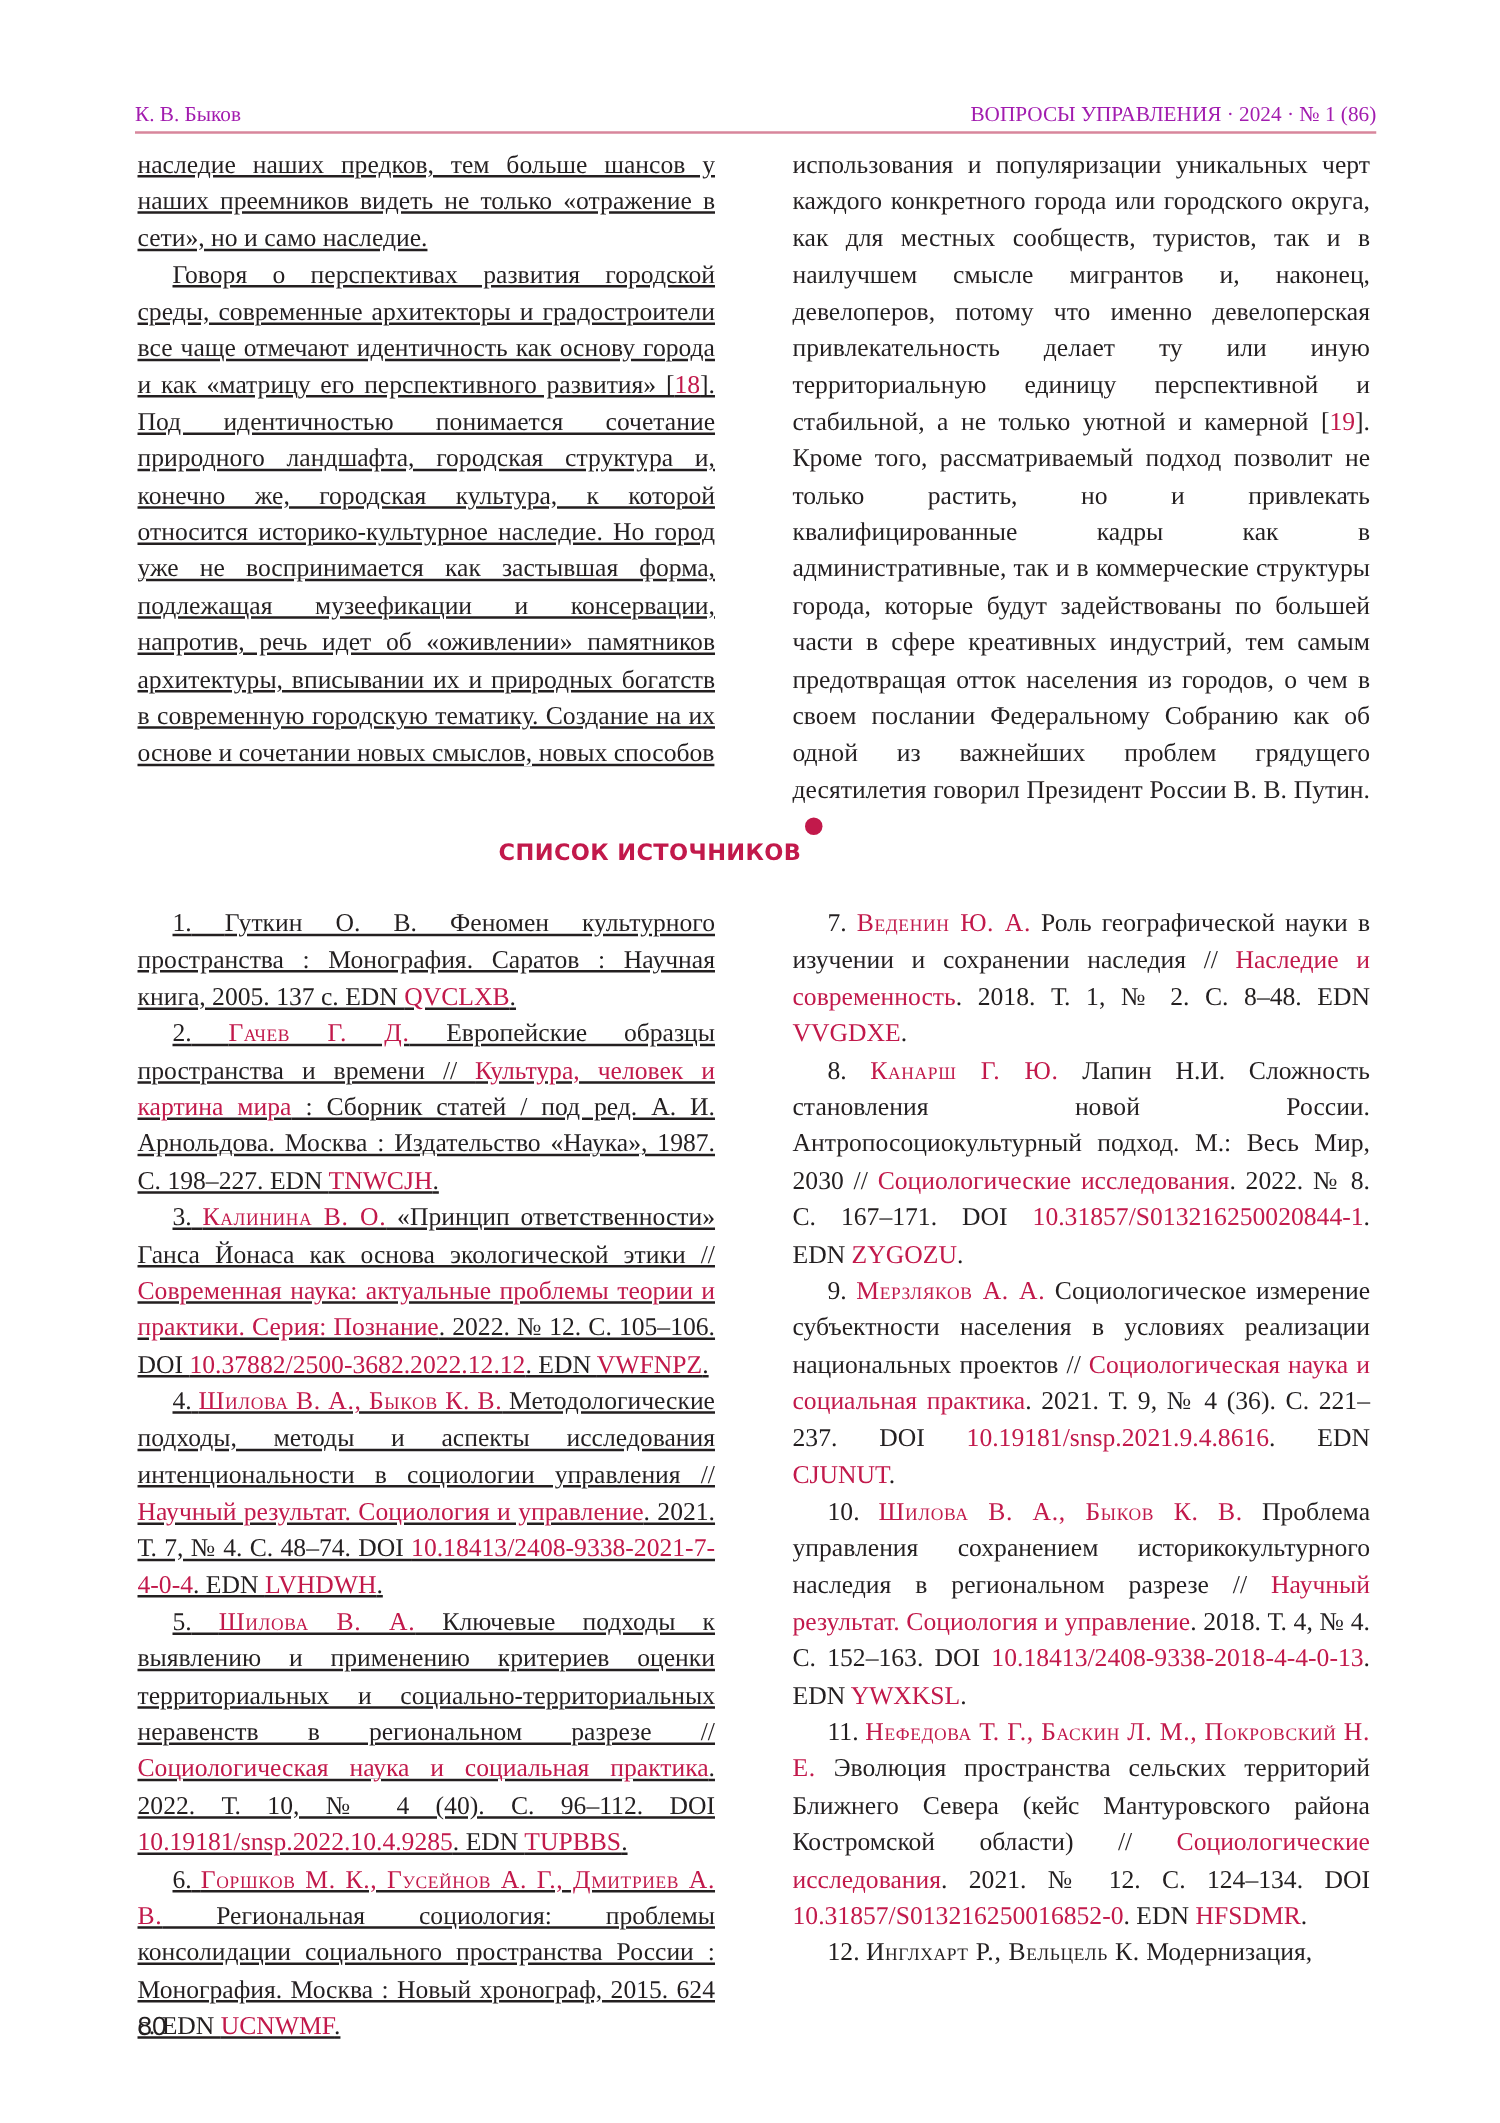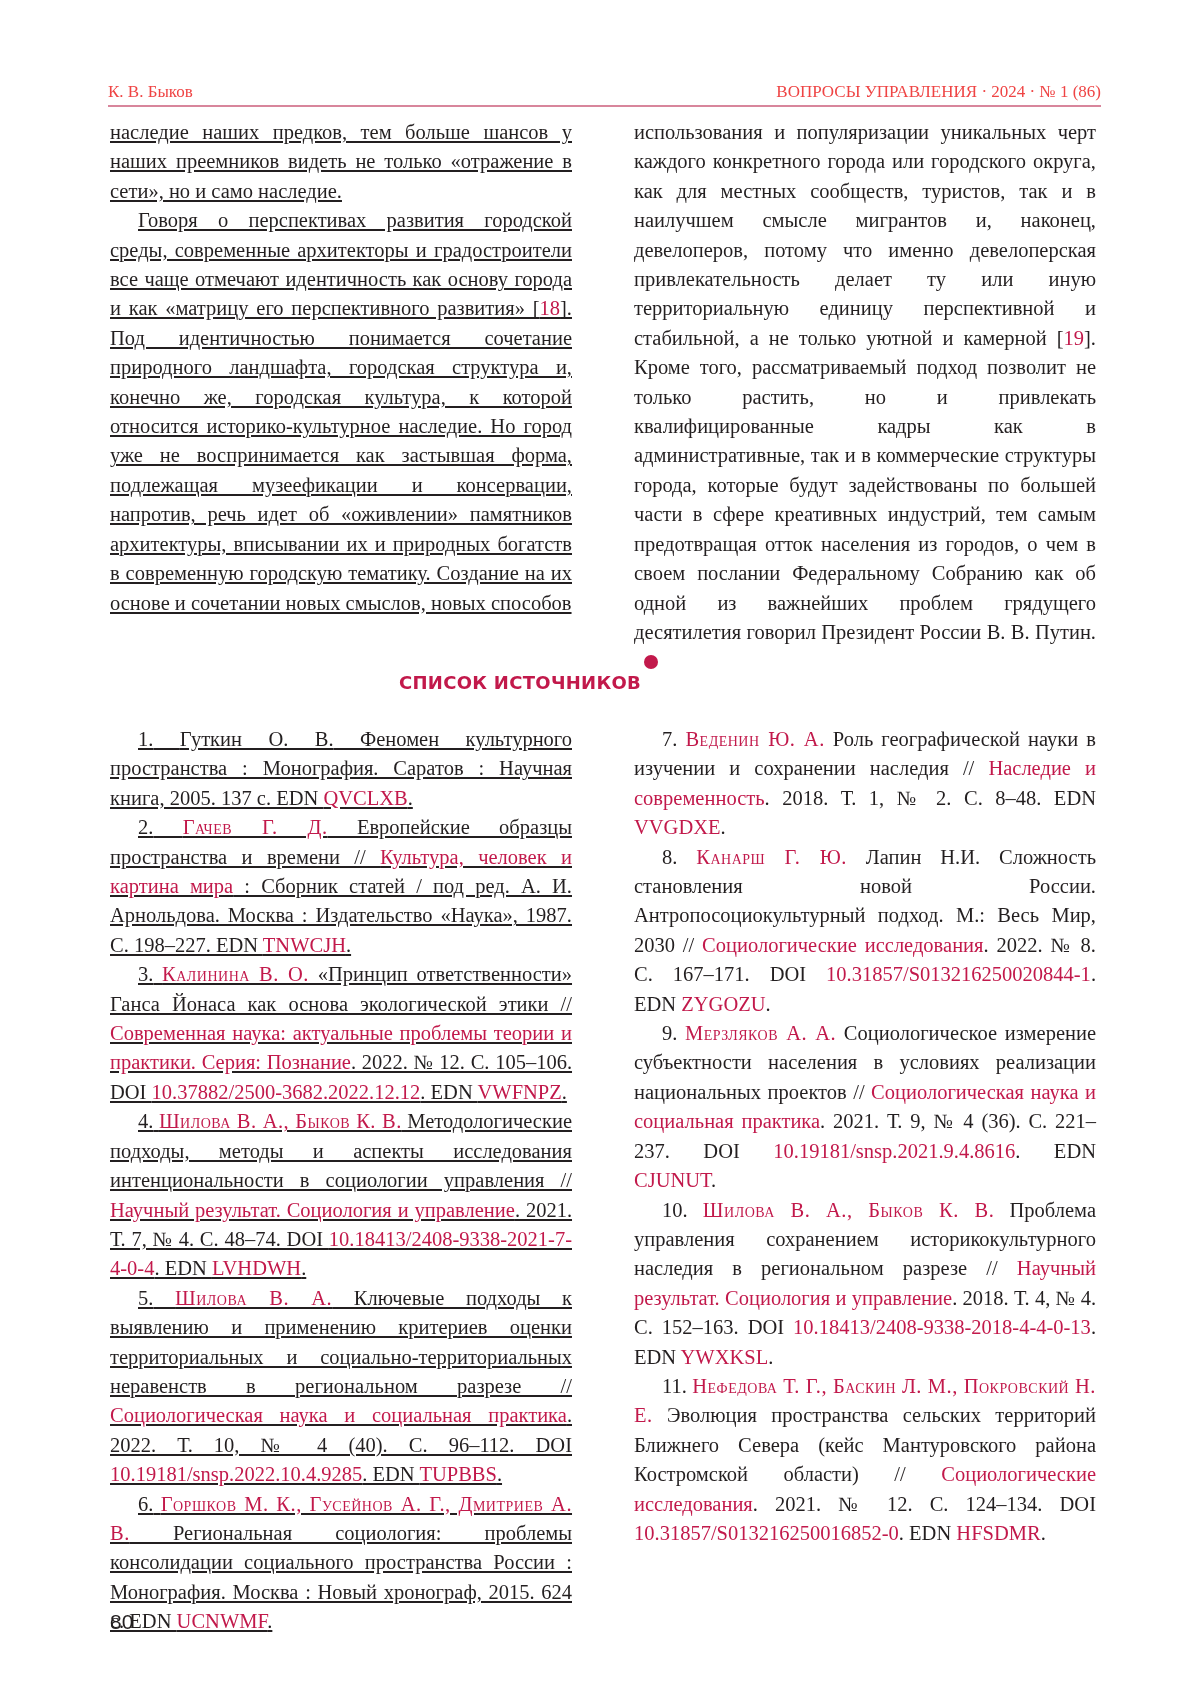--- a/index.html
+++ b/index.html
@@ -6,21 +6,21 @@
   html, body { width: 1200px; height: 1698px; background: #ffffff; }
   body {
     position: relative;
     font-family: "DejaVu Serif", "Liberation Serif", serif;
     color: #231f20;
     overflow: hidden;
   }
   .header {
     position: absolute; left: 108px; top: 78px; width: 993px; height: 28px;
     display: flex; justify-content: space-between; align-items: center;
-    font-family: "Liberation Serif", serif; font-size: 17px; color: #ef4444;
+    font-family: "Liberation Serif", serif; font-size: 17px; color: #a21caf;
   }
   .header-rule {
     position: absolute; left: 108px; top: 105px; width: 993px; height: 2px;
     background: #d8869c;
   }
   .col {
     position: absolute; width: 462px;
     font-family: "Liberation Serif", serif; font-size: 20.5px;
     line-height: 29.4px; text-align: justify; hyphens: manual;
   }
@@ -85,15 +85,16 @@
   <p><span>7.</span> <a class="accent sc">Веденин Ю. А.</a><span> Роль географической науки в изучении и сохранении наследия // </span><a class="accent">Наследие и современность</a><span>. 2018. Т. 1, № 2. С. 8–48. EDN </span><a class="accent">VVGDXE</a><span>.</span></p>
 
   <p><span>8.</span> <a class="accent sc">Канарш Г. Ю.</a><span> Лапин Н.И. Сложность становления новой России. Антропосоциокультурный подход. М.: Весь Мир, 2030 // </span><a class="accent">Социологические исследования</a><span>. 2022. № 8. С. 167–171. DOI </span><a class="accent">10.31857/S013216250020844-1</a><span>. EDN </span><a class="accent">ZYGOZU</a><span>.</span></p>
 
   <p><span>9.</span> <a class="accent sc">Мерзляков А. А.</a><span> Социологическое измерение субъектности населения в условиях реализации национальных проектов // </span><a class="accent">Социологическая наука и социальная практика</a><span>. 2021. Т. 9, № 4 (36). С. 221–237. DOI </span><a class="accent">10.19181/snsp.2021.9.4.8616</a><span>. EDN </span><a class="accent">CJUNUT</a><span>.</span></p>
 
   <p><span>10.</span> <a class="accent sc">Шилова В. А., Быков К. В.</a><span> Проблема управления сохранением историкокультурного наследия в региональном разрезе // </span><a class="accent">Научный результат. Социология и управление</a><span>. 2018. Т. 4, № 4. С. 152–163. DOI </span><a class="accent">10.18413/2408-9338-2018-4-4-0-13</a><span>. EDN </span><a class="accent">YWXKSL</a><span>.</span></p>
 
   <p><span>11.</span> <a class="accent sc">Нефедова Т. Г., Баскин Л. М., Покровский Н. Е.</a><span> Эволюция пространства сельских территорий Ближнего Севера (кейс Мантуровского района Костромской области) // </span><a class="accent">Социологические исследования</a><span>. 2021. № 12. С. 124–134. DOI </span><a class="accent">10.31857/S013216250016852-0</a><span>. EDN </span><a class="accent">HFSDMR</a><span>.</span></p>
 
+  <p><span>12.</span> <span class="sc">Инглхарт Р., Вельцель К.</span><span> Модернизация,</span></p>
 </div>
 
 <div class="page-number">80</div>
 
 </body></html>

